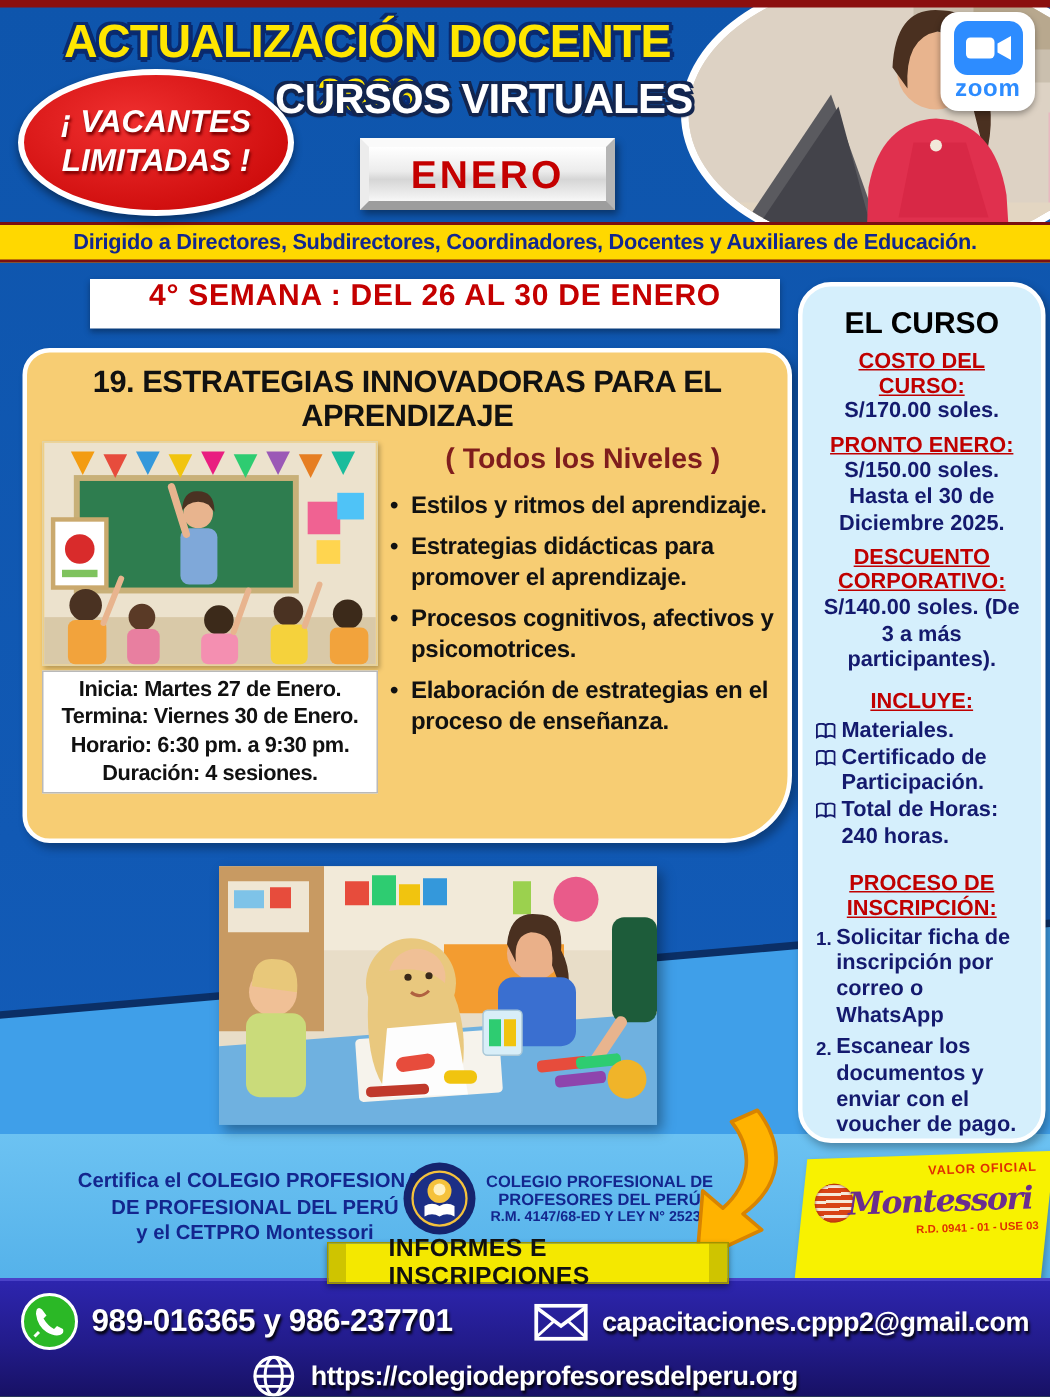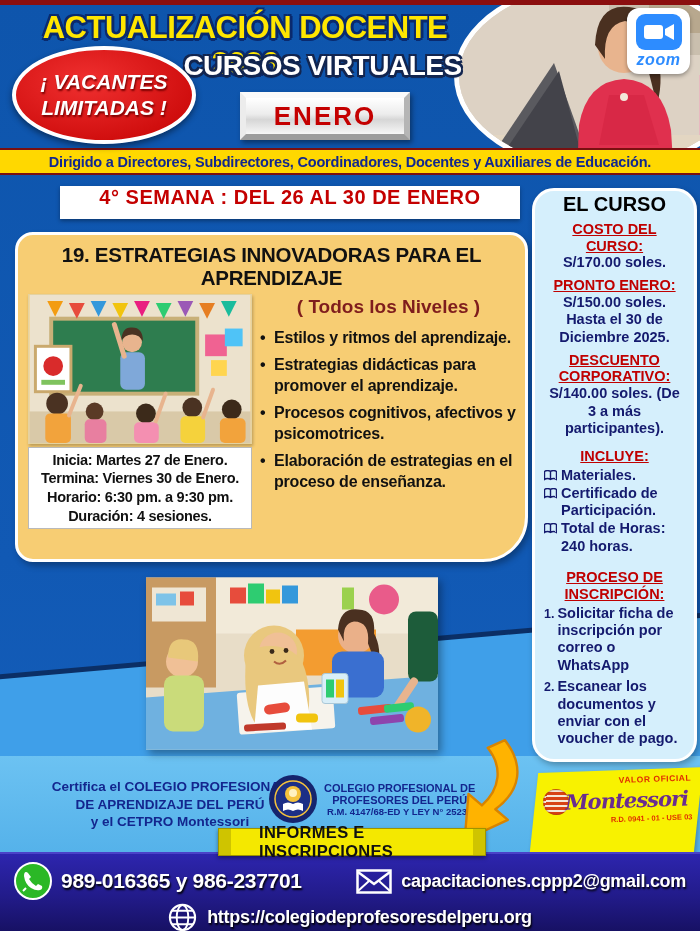--- a/index.html
+++ b/index.html
@@ -32,21 +32,21 @@
     background:linear-gradient(180deg,#ffffff,#ececec 45%,#d6d6d6 60%,#f7f7f7);
     border:6px solid; border-color:#fafafa #b5b5b5 #9d9d9d #ececec; box-shadow:2px 3px 5px rgba(0,0,0,.4);
     display:flex; align-items:center; justify-content:center; }
   .enero-box span { color:#c40000; font-weight:800; font-size:26px; letter-spacing:2px; }
 
   
   .photo-ellipse { position:absolute; top:-20px; right:-46px; width:292px; height:192px; z-index:2;
     border-radius:50%; border:5px solid #fff; overflow:hidden; background:#d9cfc2; }
   .zoom-badge { position:absolute; top:8px; right:10px; width:63px; height:66px; z-index:5;
     background:#fff; border-radius:12px; box-shadow:0 2px 4px rgba(0,0,0,.35);
-    display:flex; flex-direction:column; align-items:center; justify-content:center; gap:1px;font-style:italic; }
+    display:flex; flex-direction:column; align-items:center; justify-content:center; gap:1px; }
   .zoom-badge .zoom-word { color:#2d8cff; font-weight:800; font-size:16px; letter-spacing:0.5px; }
 
   
   .audience { position:absolute; top:148px; left:0; width:700px; height:27px; z-index:3;
     background:#ffd800; border-top:2px solid #7a1010; border-bottom:2px solid #7a1010;
     display:flex; align-items:center; justify-content:center; }
   .audience span { color:#12278f; font-weight:800; font-size:14.5px; letter-spacing:-0.2px; }
 
   
   .week-bar { position:absolute; top:186px; left:60px; width:460px; height:33px; z-index:3;
@@ -71,21 +71,21 @@
     padding-left:14px; position:relative; letter-spacing:-0.2px; }
   .topics li::before { content:"•"; position:absolute; left:0; top:0; }
 
   
   .kids-photo { position:absolute; top:577px; left:146px; width:292px; height:173px; z-index:2;
     box-shadow:3px 4px 8px rgba(0,0,0,.35); display:block; }
 
   
   .sidebar { position:absolute; top:188px; left:532px; width:165px; height:574px; z-index:3;
     background:#d5effc; border:3px solid #fff; border-radius:22px; box-shadow:2px 3px 6px rgba(0,0,0,.3);
-    padding:2px 9px 6px; text-align:center; }
+    padding:14px 9px 6px; text-align:center; }
   .sb-title { color:#000; font-weight:800; font-size:20px; margin-bottom:4px; }
   .sb-heading { color:#c00000; font-weight:800; font-size:14.5px; line-height:1.15;
     text-decoration:underline; margin-top:5px; }
   .sb-value { color:#141a6e; font-weight:800; font-size:14.5px; line-height:1.22; }
   .sb-includes { text-align:left; margin-top:2px; }
   .sb-inc-item { display:flex; gap:4px; color:#141a6e; font-weight:800; font-size:14.5px; line-height:1.22; }
   .sb-inc-item svg { flex:none; margin-top:3px; }
   .sb-steps { text-align:left; margin-top:2px; }
   .sb-step { display:flex; gap:3px; color:#141a6e; font-weight:800; font-size:14.5px; line-height:1.2; }
   .sb-step .num { flex:none; font-size:12.5px; padding-top:2px; }
@@ -331,21 +331,21 @@
       </div>
       <div class="sb-step" style="margin-top:4px;">
         <span class="num">2.</span>
         <span>Escanear los documentos y enviar con el voucher de pago.</span>
       </div>
     </div>
   </div>
 
   <div class="certifier">
     <div>Certifica el  COLEGIO PROFESIONAL</div>
-    <div>DE APRENDIZAJE DEL PERÚ</div>
+    <div>DE PROFESIONAL DEL PERÚ</div>
     <div>y el CETPRO Montessori</div>
   </div>
 
   <div class="seal-group">
     <svg width="50" height="50" viewBox="0 0 50 50">
       <circle cx="25" cy="25" r="24" fill="#15246e"></circle>
       <circle cx="25" cy="25" r="18" fill="#1c2f86" stroke="#f5c23c" stroke-width="1.5"></circle>
       <circle cx="25" cy="20" r="8" fill="#f5c23c"></circle>
       <circle cx="25" cy="19" r="4" fill="#fff1c0"></circle>
       <path d="M15,30 Q20,27 25,30 Q30,27 35,30 L35,37 Q30,34 25,37 Q20,34 15,37 Z" fill="#fff"></path>

